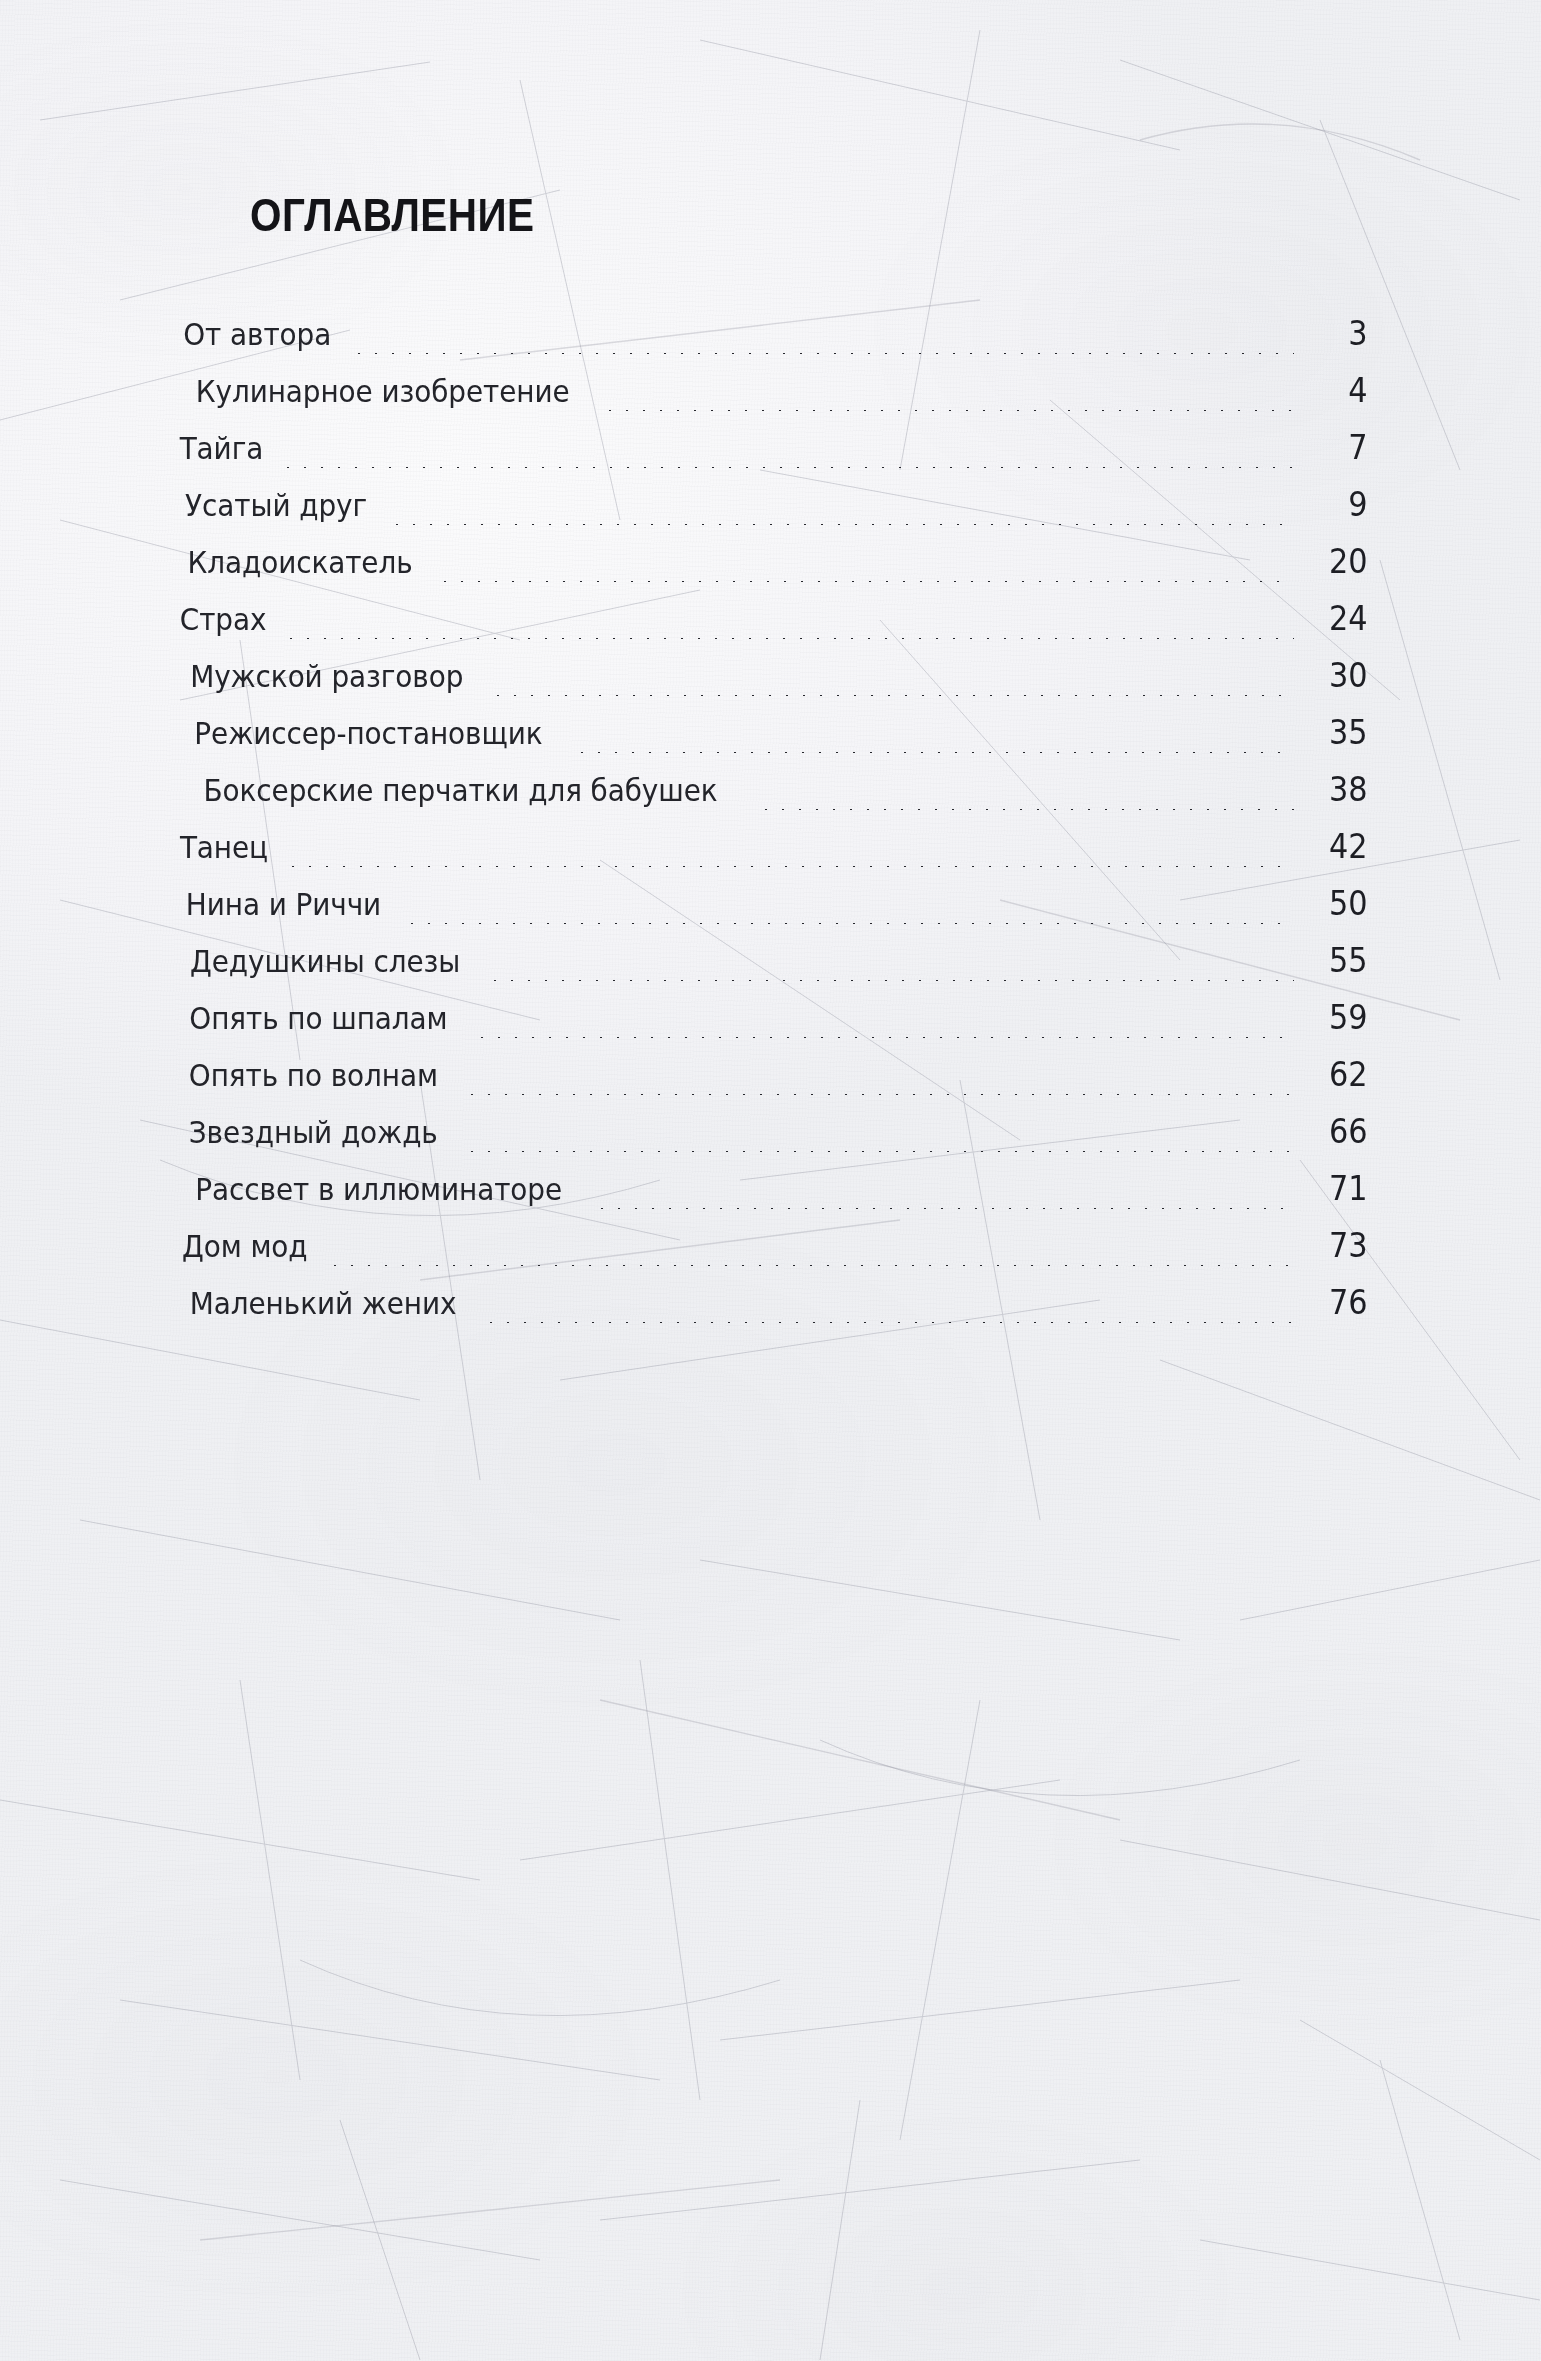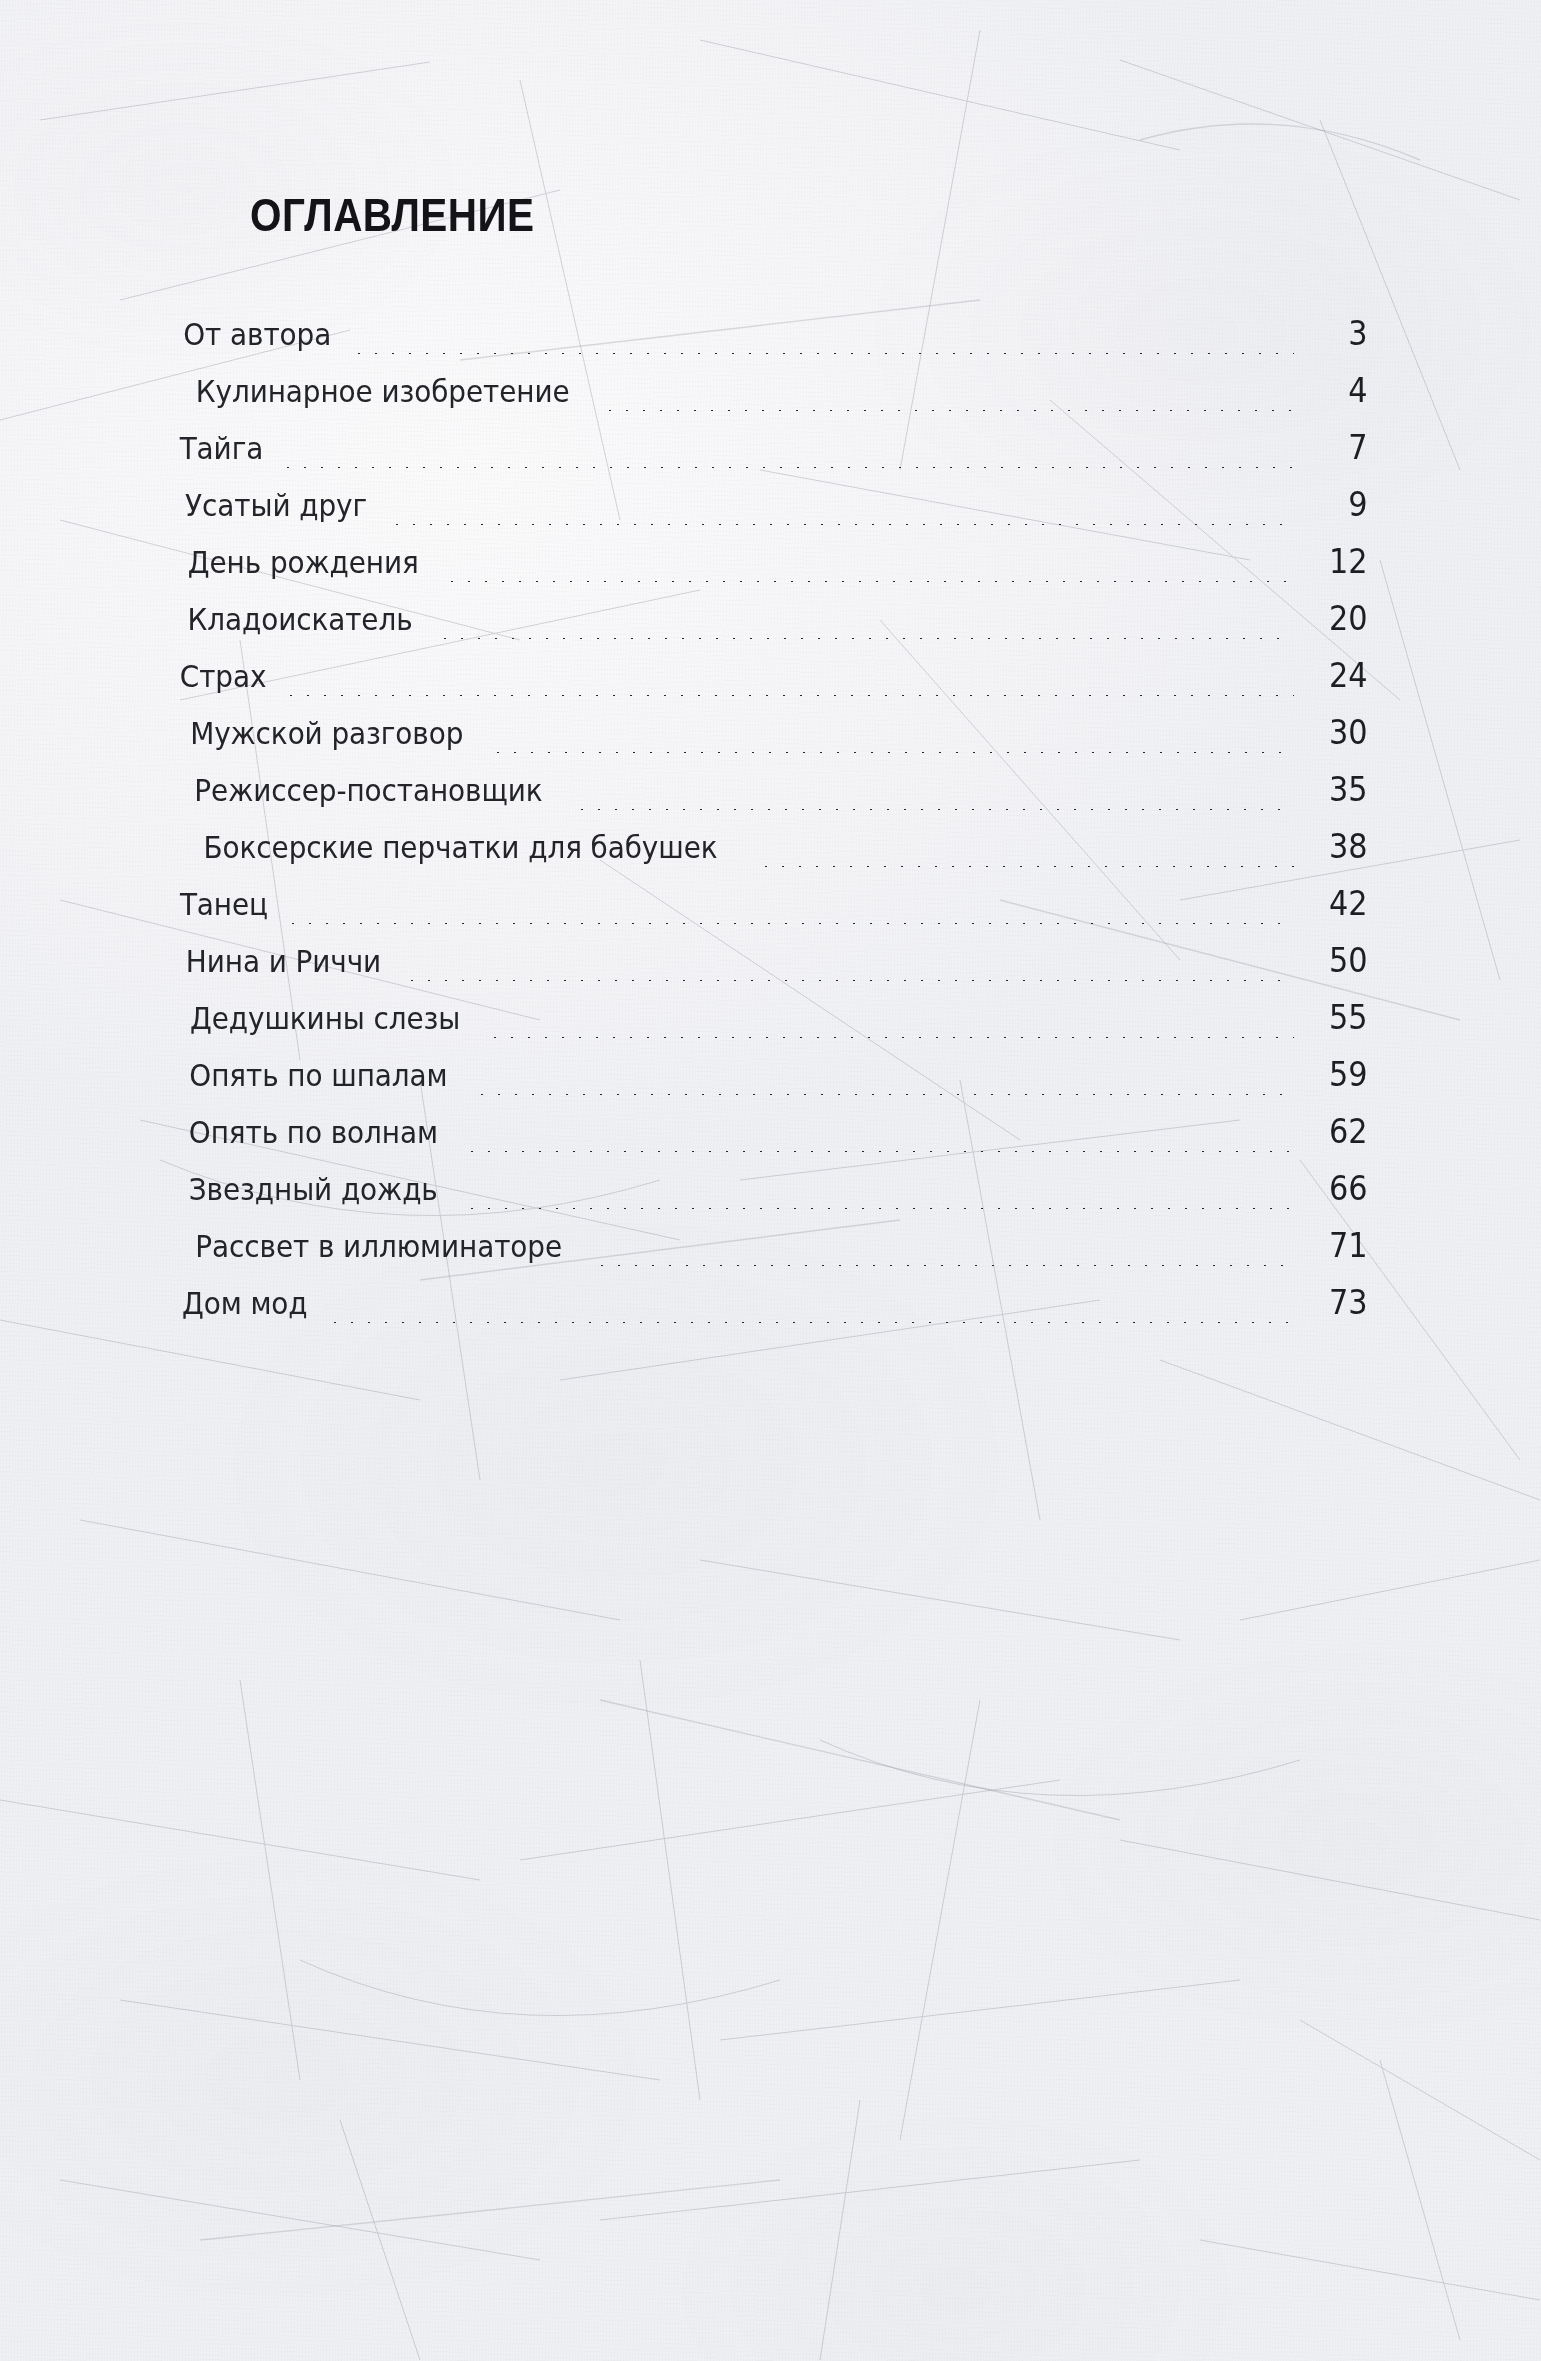--- a/index.html
+++ b/index.html
@@ -225,25 +225,20 @@
           <span class="toc-label">Тайга</span>
           <span class="toc-leader"></span>
           <span class="toc-page">7</span>
         </div>
         <div class="toc-row">
           <span class="toc-label">Усатый друг</span>
           <span class="toc-leader"></span>
           <span class="toc-page">9</span>
         </div>
         <div class="toc-row">
-          <span class="toc-label">День рождения</span>
-          <span class="toc-leader"></span>
-          <span class="toc-page">12</span>
-        </div>
-        <div class="toc-row">
           <span class="toc-label">Кладоискатель</span>
           <span class="toc-leader"></span>
           <span class="toc-page">20</span>
         </div>
         <div class="toc-row">
           <span class="toc-label">Страх</span>
           <span class="toc-leader"></span>
           <span class="toc-page">24</span>
         </div>
         <div class="toc-row">
@@ -293,17 +288,22 @@
         </div>
         <div class="toc-row">
           <span class="toc-label">Рассвет в иллюминаторе</span>
           <span class="toc-leader"></span>
           <span class="toc-page">71</span>
         </div>
         <div class="toc-row">
           <span class="toc-label">Дом мод</span>
           <span class="toc-leader"></span>
           <span class="toc-page">73</span>
+        </div>
+        <div class="toc-row">
+          <span class="toc-label">Маленький жених</span>
+          <span class="toc-leader"></span>
+          <span class="toc-page">76</span>
         </div>
       </div>
 
   </div>
 </div>
 
 </body></html>

